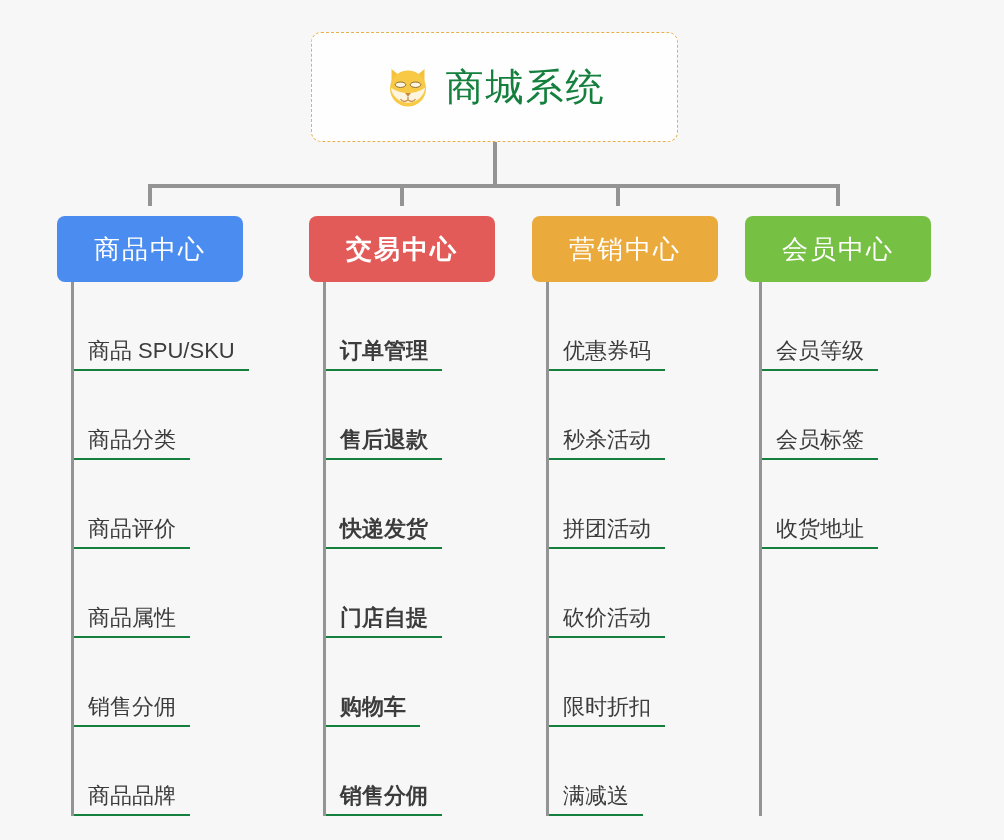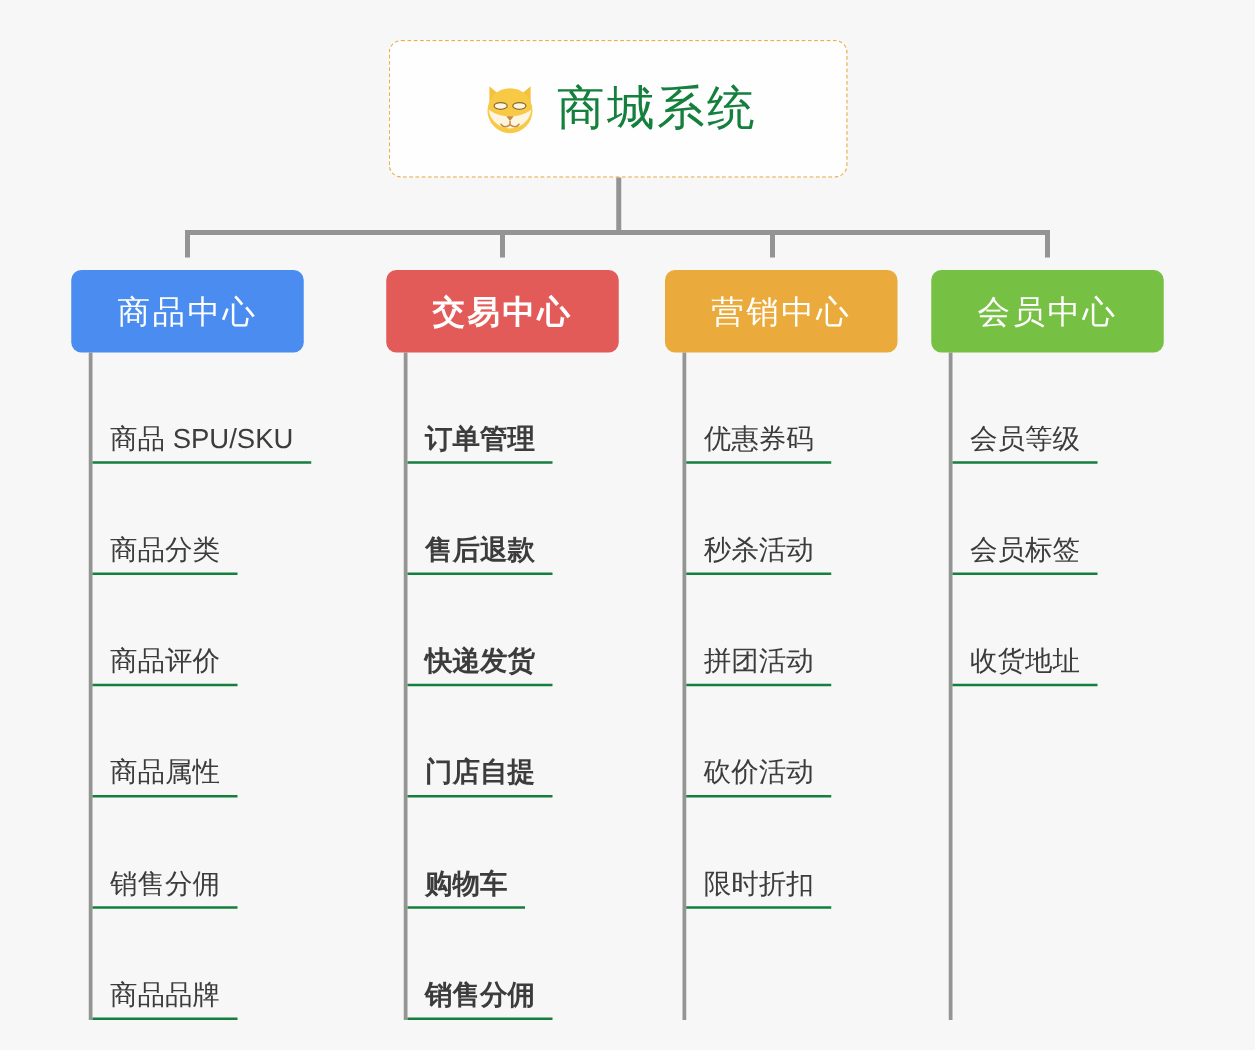--- a/index.html
+++ b/index.html
@@ -217,20 +217,23 @@
         </div>
         <div class="leaf">
           <span class="leaf-inner">拼团活动</span>
         </div>
         <div class="leaf">
           <span class="leaf-inner">砍价活动</span>
         </div>
         <div class="leaf">
           <span class="leaf-inner">限时折扣</span>
         </div>
+        <div class="leaf">
+          <span class="leaf-inner">满减送</span>
+        </div>
       </div>
     </div>
     <div class="column" style="left: 745px; width: 186px;">
       <div class="cat-box" style="background: rgb(118, 192, 67); width: 186px;">会员中心</div>
       <div class="leaf-list">
         <div class="trunk" style="height: 534px;"></div>
         <div class="leaf">
           <span class="leaf-inner">会员等级</span>
         </div>
         <div class="leaf">

